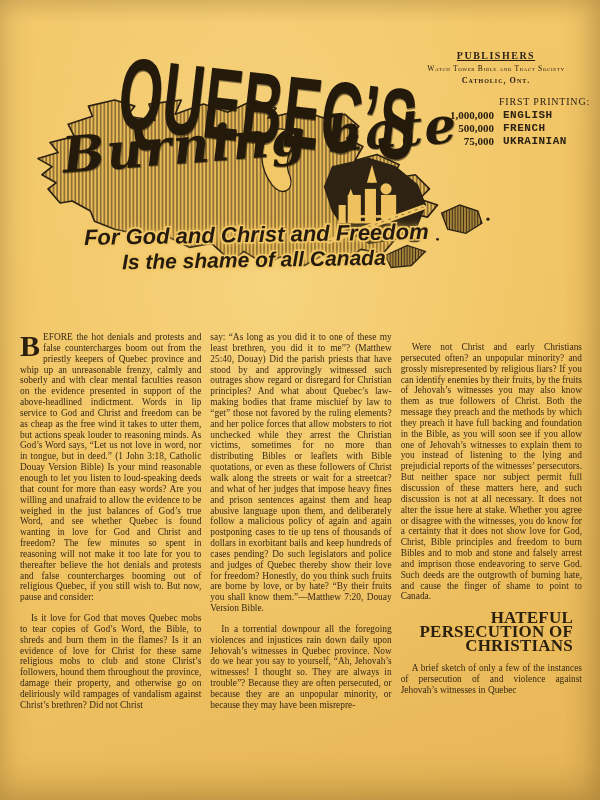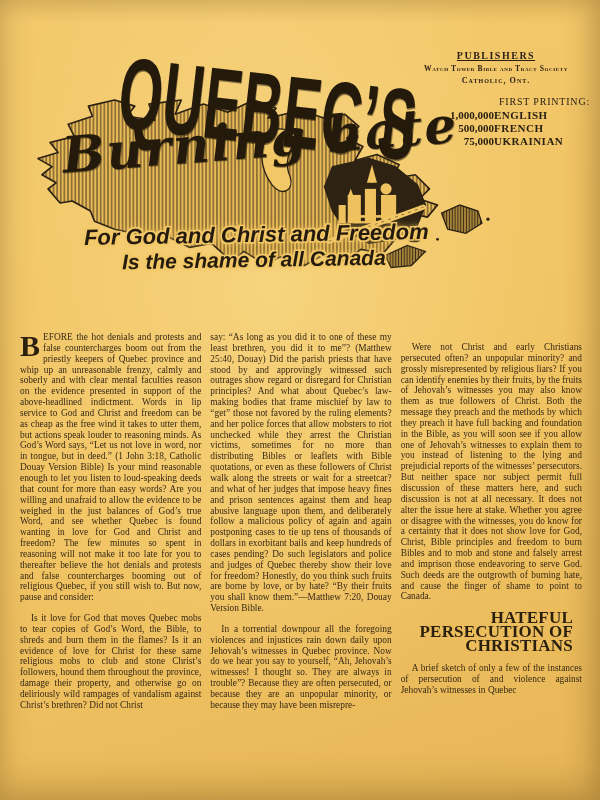--- a/index.html
+++ b/index.html
@@ -36,27 +36,27 @@
     font-family:"Liberation Sans","DejaVu Sans",sans-serif;
     font-style:italic;font-weight:bold;color:#241b0e;white-space:nowrap;
     text-shadow:-1.5px -1.5px 0 #f2c766,1.5px -1.5px 0 #f2c766,-1.5px 1.5px 0 #f2c766,
                  1.5px 1.5px 0 #f2c766,0 0 5px #f2c766,0 0 8px #f2c766;
   }
   .banner-1{left:84px;top:222px;font-size:22px;transform:rotate(-1deg);}
   .banner-2{left:122px;top:248px;font-size:21px;transform:rotate(-1deg);}
   
   .pub{position:absolute;right:10px;top:50px;width:188px;text-align:center;color:#2b2113;}
   .pub-heading{font-weight:bold;font-size:10px;letter-spacing:1.5px;text-decoration:underline;}
-  .pub-society{font-size:7.6px;letter-spacing:.6px;margin-top:3px;font-variant:small-caps;font-weight:bold;}
+  .pub-society{font-size:7.6px;letter-spacing:.6px;margin-top:3px;font-variant:small-caps;font-weight:normal;}
   .pub-location{font-size:8.2px;letter-spacing:1px;margin-top:3px;font-variant:small-caps;font-weight:bold;}
   .pub-printing-label{font-weight:normal;font-size:10px;letter-spacing:.8px;margin-top:11px;text-align:right;padding-left:38px;}
   .pub-rows{margin-top:2px;}
   .pub-row{display:flex;font-size:11px;line-height:13px;font-weight:bold;}
   .pub-count{width:92px;text-align:right;}
-  .pub-lang{text-align:right;letter-spacing:.5px;}
+  .pub-lang{text-align:right;margin-left:9px;letter-spacing:.5px;font-family:Liberation Mono, monospace;}
   
   .columns{
     position:absolute;left:20px;top:332px;width:562px;height:442px;
     display:flex;gap:9px;color:#38291668;color:#382916;
   }
   .col{flex:1;min-width:0;}
   .col p{
     margin:0;font-size:9.4px;line-height:10.85px;text-align:justify;
     color:#382916;
   }

